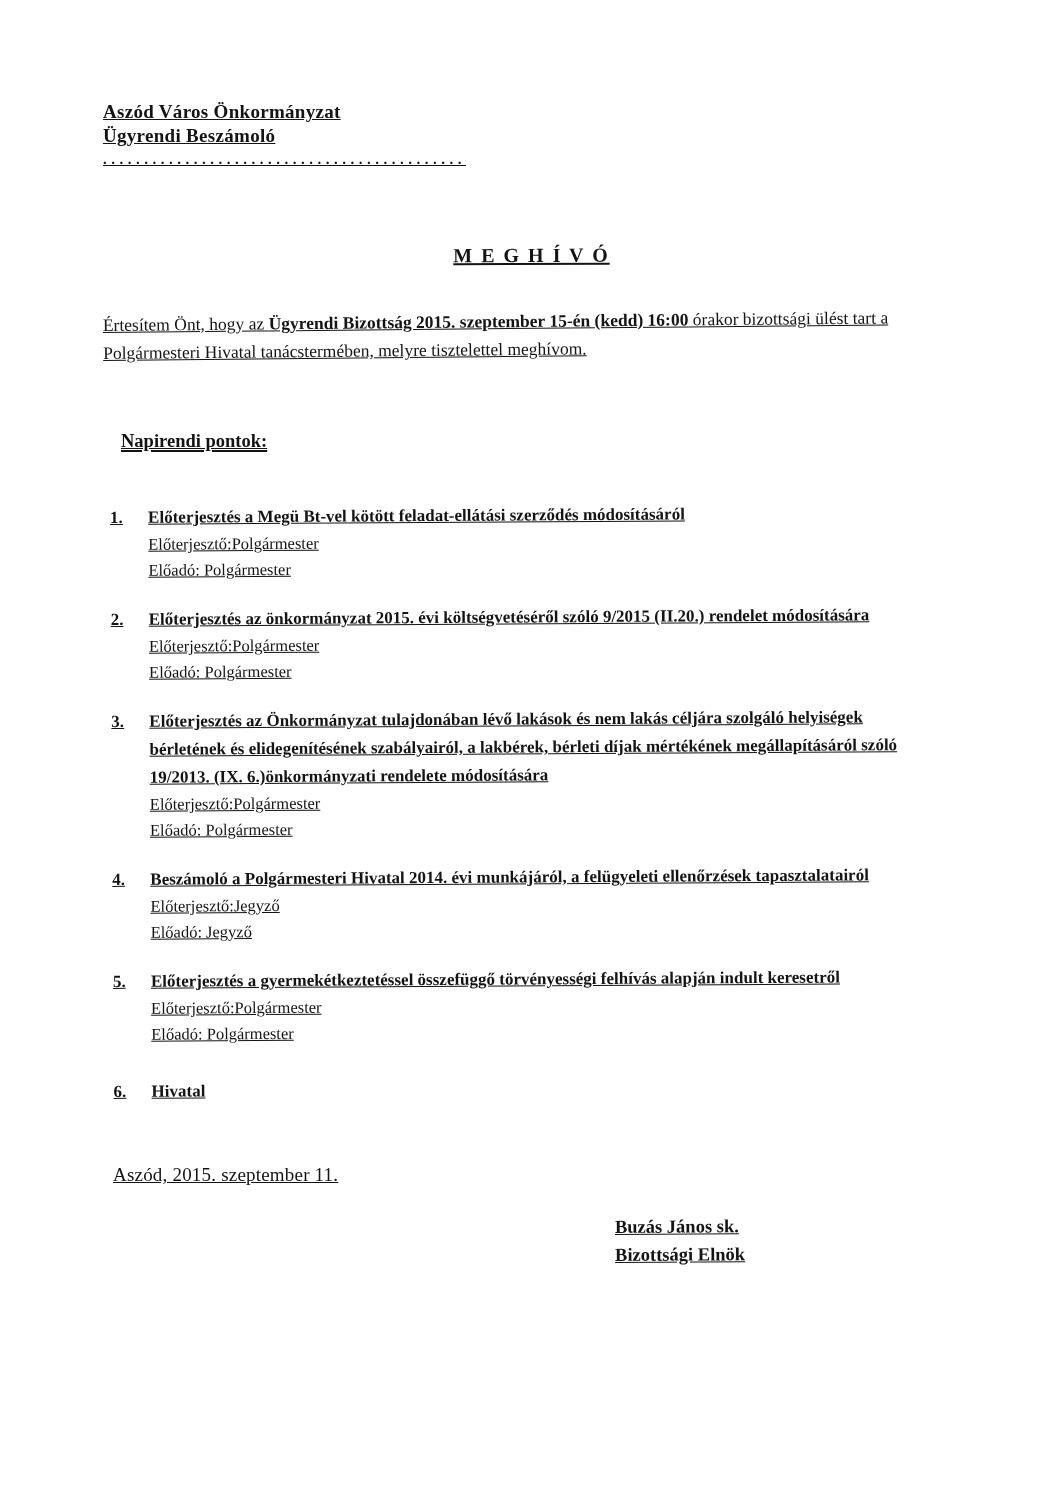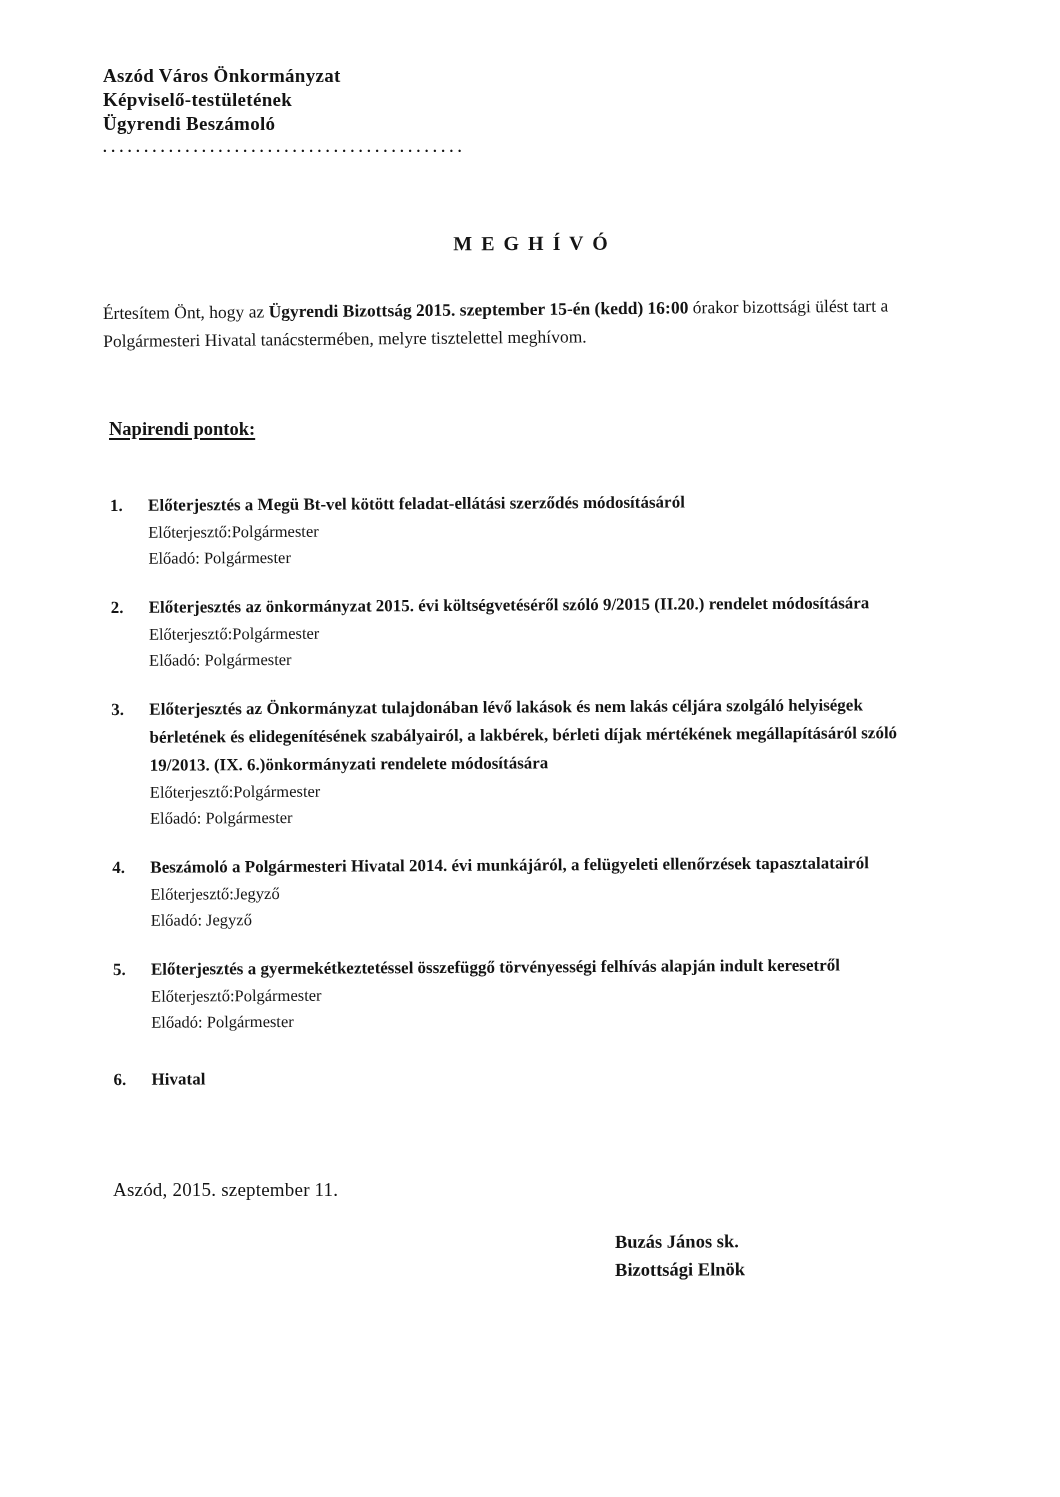--- a/index.html
+++ b/index.html
@@ -11,21 +11,22 @@
     position: relative;
     width: 1060px;
     height: 1497px;
     background: #ffffff;
     color: #141414;
     font-family: "Liberation Serif", "DejaVu Serif", serif;
     overflow: hidden;
     -webkit-font-smoothing: antialiased;
   }
   .content {
-    padding: 64px 100px 0 103px;
+    padding: 100px 100px 0 103px;
+    text-decoration: underline;
   }
 
   
   .letterhead {
     font-size: 19px;
     font-weight: bold;
     line-height: 24px;
     letter-spacing: 0.3px;
   }
   .dotted-sep {
@@ -53,21 +54,21 @@
     width: 802px;
     font-size: 17.5px;
     line-height: 28px;
     transform: rotate(-0.55deg);
     transform-origin: 0 50%;
   }
   .b { font-weight: bold; }
 
   
   .agenda-heading {
-    margin: 64px 0 0 6px;
+    margin: 64px 0 0 18px;
     font-size: 18.5px;
     font-weight: bold;
     text-decoration: underline;
     text-decoration-thickness: 2px;
     text-underline-offset: 3px;
   }
 
   
   .agenda {
     list-style: none;
@@ -95,41 +96,40 @@
     line-height: 28px;
   }
   .item-sub {
     font-size: 16.5px;
     line-height: 26px;
   }
   .item-sub:first-of-type { margin-top: 1px; }
 
   
   .date-line {
-    margin: 85px 0 0 10px;
+    margin: 58px 0 0 10px;
     font-size: 19px;
     letter-spacing: 0.2px;
   }
   .signature {
     margin: 26px 0 0 512px;
     font-size: 18.5px;
     font-weight: bold;
     line-height: 28px;
     transform: rotate(-0.3deg);
   }
 </style>
 </head>
 <body>
 
 <div class="page">
   <div class="content">
 
     <div class="letterhead">
       <div>Aszód Város Önkormányzat</div>
-      <div>Képviselő-testületének</div>
       <div>Ügyrendi Beszámoló</div>
       <div class="dotted-sep">............................................</div>
     </div>
 
     <h1 class="doc-title">M E G H Í V Ó</h1>
 
     <p class="intro"><span>Értesítem Önt, hogy az </span><span class="b">Ügyrendi Bizottság 2015. szeptember 15-én (kedd) 16:00</span><span> órakor bizottsági ülést tart a Polgármesteri Hivatal tanácstermében, melyre tisztelettel meghívom.</span></p>
 
     <h2 class="agenda-heading">Napirendi pontok:</h2>
 

